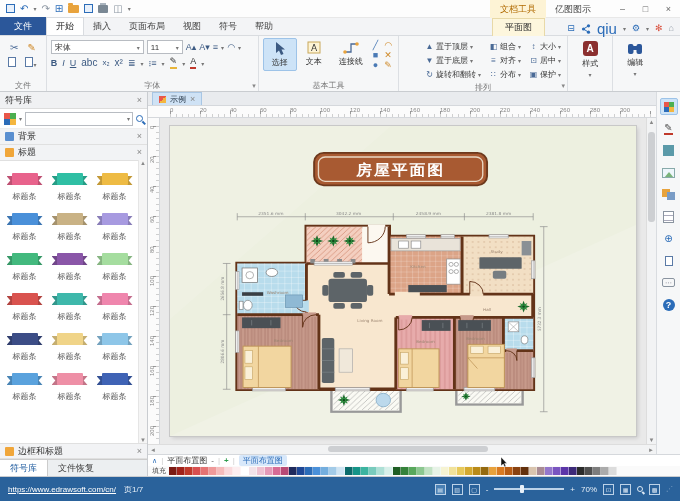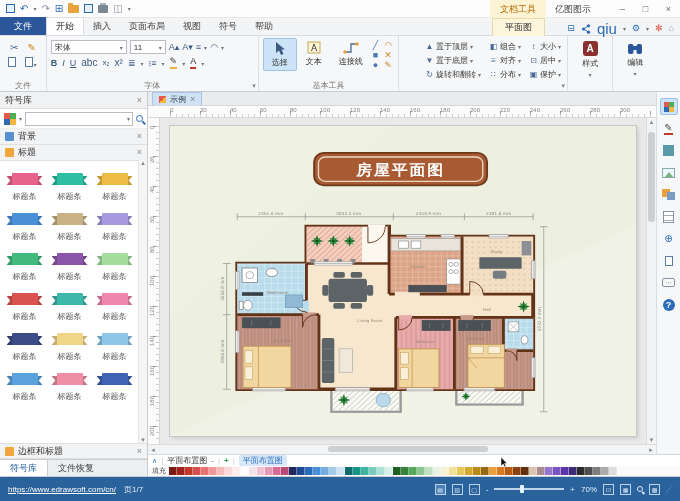--- a/index.html
+++ b/index.html
@@ -217,21 +217,21 @@
         <span class="minidoc"></span>
         <span><span class="minidoc"></span><span class="dd">▾</span></span>
       </div>
     </div>
     <div class="rg-label">文件</div>
   </div>
 
   <div class="rgroup fontgrp" style="width:212px">
     <div class="rg-body" style="flex-direction:column;align-items:stretch">
       <div class="row1">
-        <div class="combo" style="width:76px">
+        <div class="combo" style="width:93px">
             <span>宋体</span>
             <span class="dd">▾</span>
           </div>
         <div class="combo" style="width:36px">
             <span>11</span>
             <span class="dd">▾</span>
           </div>
         <span class="fbtn">A▴</span>
         <span class="fbtn">A▾</span>
         <span class="fbtn">≡</span>
@@ -349,20 +349,21 @@
             <span class="dd">▾</span>
           </span>
 
           <span class="arr-item">
             <i class="ai">▣</i>
             <span class="al">保护</span>
             <span class="dd">▾</span>
           </span>
         </div>
     </div>
+    <div class="rg-label">排列</div>
     <span class="expander">▾</span>
   </div>
 
   <div class="rgroup">
     <div class="rg-body">
       <div class="sbig">
         <span class="style-ic">A</span>
         <span class="lbl">样式</span>
         <span class="dd">▾</span>
       </div>

